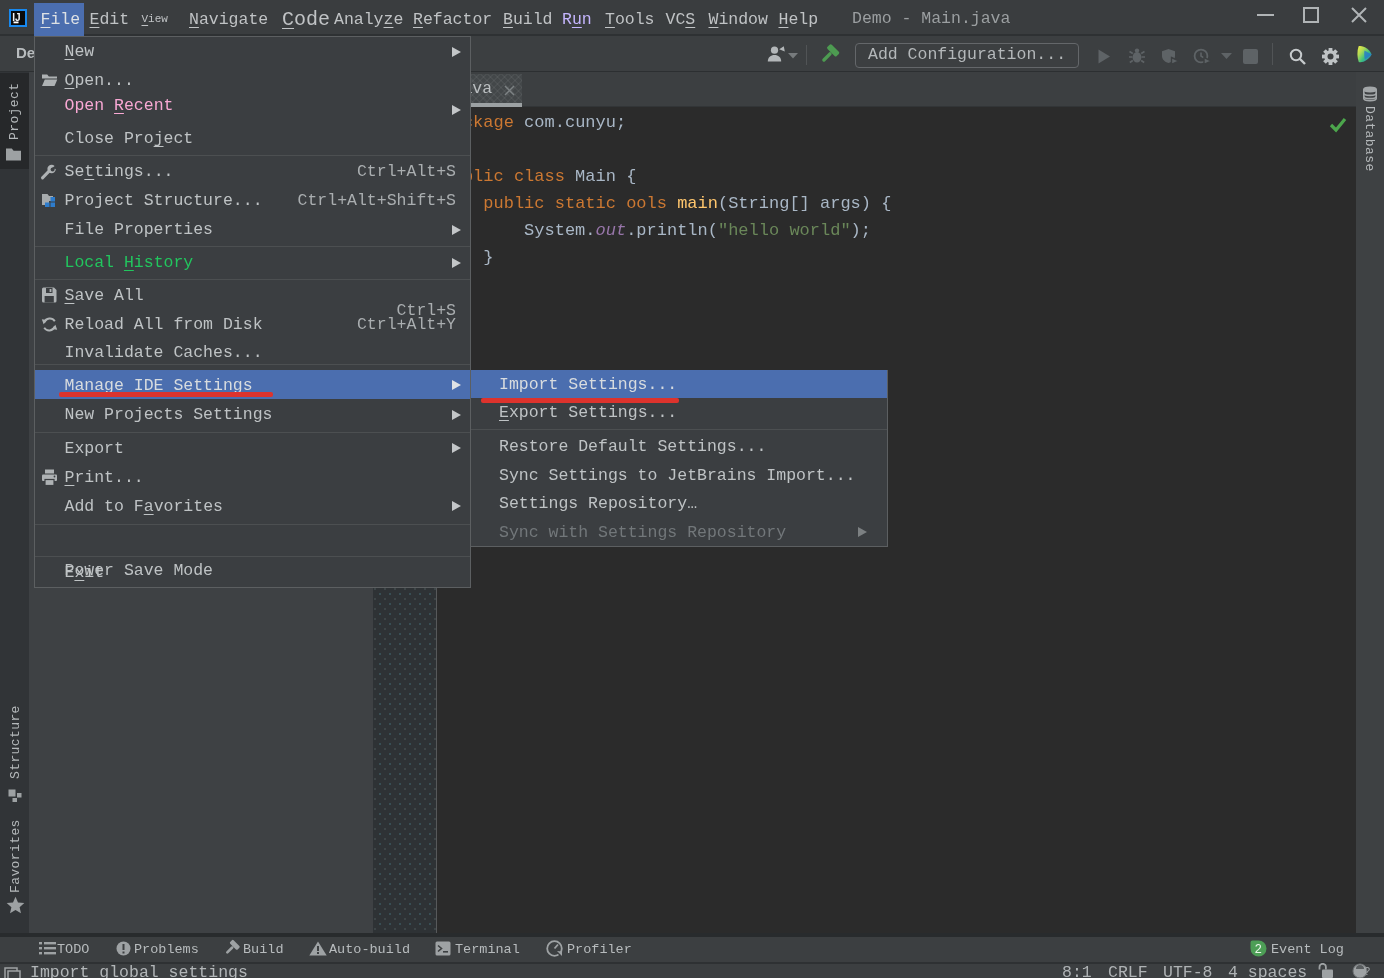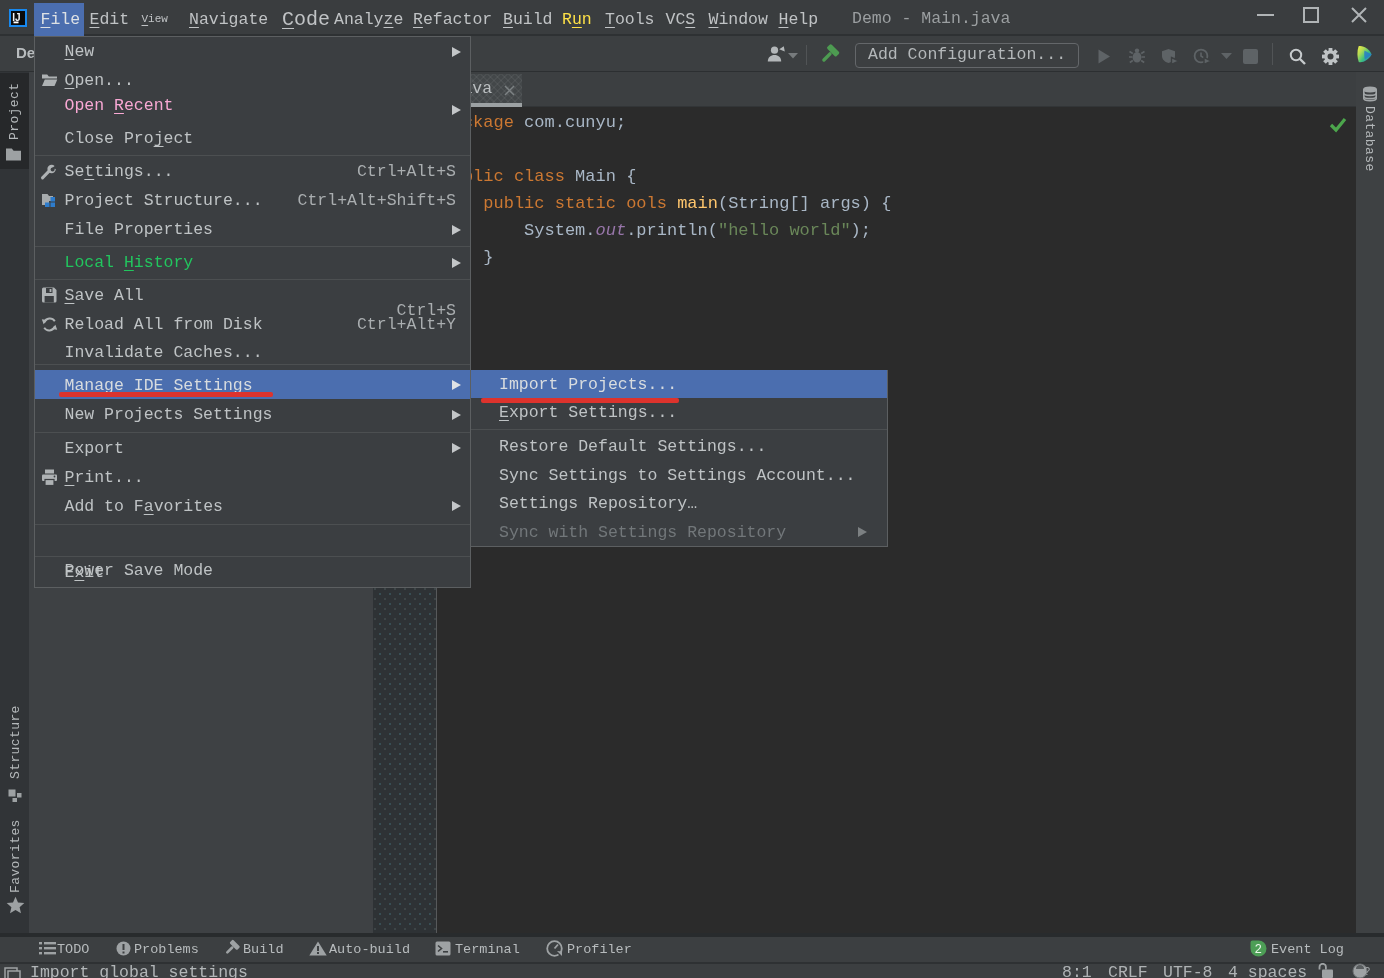--- a/index.html
+++ b/index.html
@@ -37,21 +37,21 @@
   </svg>
 <div class="a" style="left:34px;top:3px;width:50px;height:33px;background:#4b6eaf"></div>
 <div class="a" style="left:40.5px;top:3px;font-size:16.5px;line-height:33px;color:#dde1e4;white-space:pre"><span class="u">F</span>ile</div>
 <div class="a" style="left:89.5px;top:3px;font-size:16.5px;line-height:33px;color:#c0c3c5;white-space:pre"><span class="u">E</span>dit</div>
 <div class="a" style="left:141.5px;top:3px;font-size:11px;line-height:33px;color:#c0c3c5;white-space:pre"><span class="u">V</span>iew</div>
 <div class="a" style="left:189px;top:3px;font-size:16.5px;line-height:33px;color:#c0c3c5;white-space:pre"><span class="u">N</span>avigate</div>
 <div class="a" style="left:282px;top:3px;font-size:20px;line-height:33px;color:#c0c3c5;white-space:pre"><span class="u">C</span>ode</div>
 <div class="a" style="left:334px;top:3px;font-size:16.5px;line-height:33px;color:#c0c3c5;white-space:pre">Analy<span class="u">z</span>e</div>
 <div class="a" style="left:413px;top:3px;font-size:16.5px;line-height:33px;color:#c0c3c5;white-space:pre"><span class="u">R</span>efactor</div>
 <div class="a" style="left:503px;top:3px;font-size:16.5px;line-height:33px;color:#c0c3c5;white-space:pre"><span class="u">B</span>uild</div>
-<div class="a" style="left:562px;top:3px;font-size:16.5px;line-height:33px;color:#fde047;white-space:pre">R<span class="u">u</span>n</div>
+<div class="a" style="left:562px;top:3px;font-size:16.5px;line-height:33px;color:#c4b5fd;white-space:pre">R<span class="u">u</span>n</div>
 <div class="a" style="left:605px;top:3px;font-size:16.5px;line-height:33px;color:#c0c3c5;white-space:pre"><span class="u">T</span>ools</div>
 <div class="a" style="left:665.5px;top:3px;font-size:16.5px;line-height:33px;color:#c0c3c5;white-space:pre">VC<span class="u">S</span></div>
 <div class="a" style="left:708.5px;top:3px;font-size:16.5px;line-height:33px;color:#c0c3c5;white-space:pre"><span class="u">W</span>indow</div>
 <div class="a" style="left:778.5px;top:3px;font-size:16.5px;line-height:33px;color:#c0c3c5;white-space:pre"><span class="u">H</span>elp</div>
 <div class="a" style="left:852px;top:3px;font-size:16.5px;line-height:31px;color:#9b9fa1;white-space:pre">Demo - Main.java</div>
 <div class="a" style="left:1257px;top:14px;width:17px;height:2px;background:#b0b4b6"></div>
 <div class="a" style="left:1303px;top:7px;width:16px;height:16px;border:2px solid #b0b4b6"></div>
 <svg class="a" style="left:1350px;top:6px" width="18" height="18">
     <path d="M2 2 L16 16 M16 2 L2 16" stroke="#b0b4b6" stroke-width="2"></path>
   </svg>
@@ -304,20 +304,20 @@
     <rect x="4" y="10.5" width="9" height="6" fill="#aeb2b4" stroke="#3b3e41" stroke-width="1.2"></rect>
     <circle cx="13.5" cy="7.5" r="0.9" fill="#3b3e41"></circle>
   </svg>
 <div class="a mt" style="left:64.5px;top:491.9px;color:#bfc3c5">Add to F<span class="u">a</span>vorites</div>
 <div class="a tri" style="left:452px;top:501.4px;border-left-color:#c3c6c8"></div>
 <div class="a mt" style="left:64.5px;top:556px;color:#bfc3c5">Power Save Mode</div>
 <div class="a mt" style="left:64.5px;top:557.5px;color:#bfc3c5">E<span class="u">x</span>it</div>
 <div class="a" style="left:469.5px;top:369.5px;width:418px;height:177.5px;background:#3b3e41;border:1px solid #5c5f61"></div>
 <div class="a" style="left:470.5px;top:370px;width:416px;height:28px;background:#4b6eaf"></div>
 <div class="a" style="left:470.5px;top:428.5px;width:416px;height:1px;background:#4c4f51"></div>
-<div class="a mt" style="left:499px;top:370px;color:#d8dcdf">Import Projects...</div>
+<div class="a mt" style="left:499px;top:370px;color:#d8dcdf">Import Settings...</div>
 <div class="a mt" style="left:499px;top:398px;color:#bfc3c5"><span class="u">E</span>xport Settings...</div>
 <div class="a mt" style="left:499px;top:432px;color:#bfc3c5">Restore Default Settings...</div>
-<div class="a mt" style="left:499px;top:460.5px;color:#bfc3c5">Sync Settings to Settings Account...</div>
+<div class="a mt" style="left:499px;top:460.5px;color:#bfc3c5">Sync Settings to JetBrains Import...</div>
 <div class="a mt" style="left:499px;top:489px;color:#bfc3c5">Settings Repository…</div>
 <div class="a mt" style="left:499px;top:517.5px;color:#72777a">Sync with Settings Repository</div>
 <div class="a tri" style="left:858px;top:527px;border-left-color:#7c8082"></div>
 <div class="a" style="left:59px;top:392px;width:214px;height:4.5px;background:#dd332d;border-radius:2px"></div>
 <div class="a" style="left:481px;top:398px;width:198px;height:5px;background:#dd332d;border-radius:2px"></div>
 </body></html>

